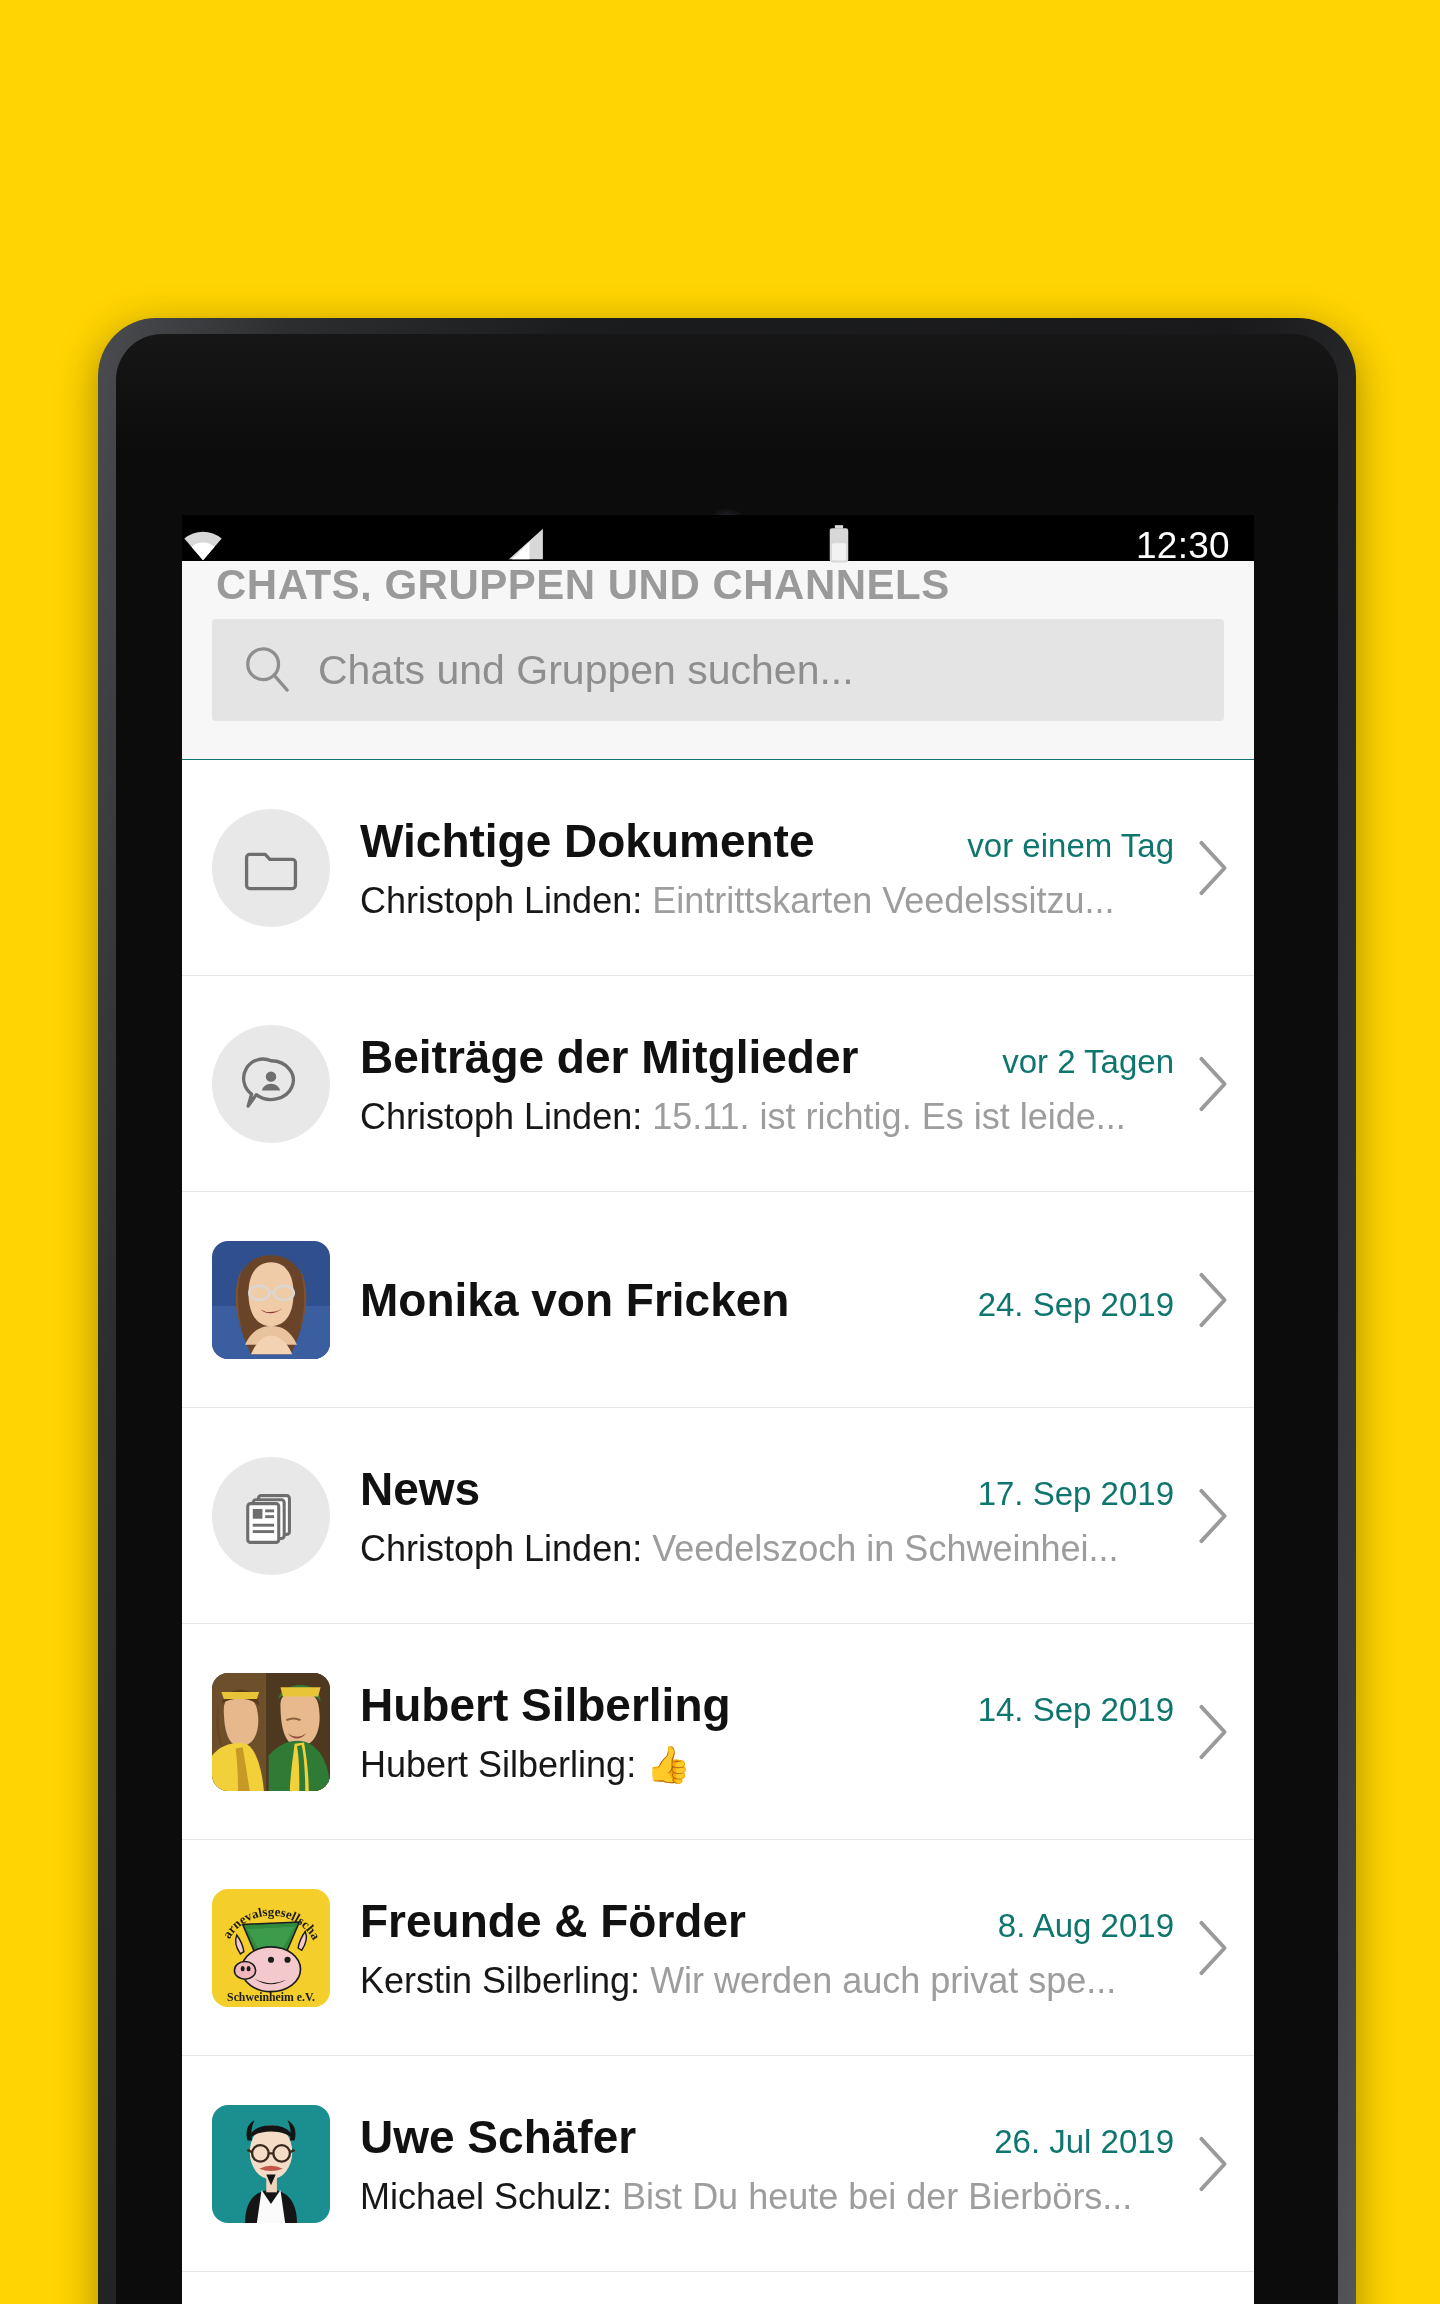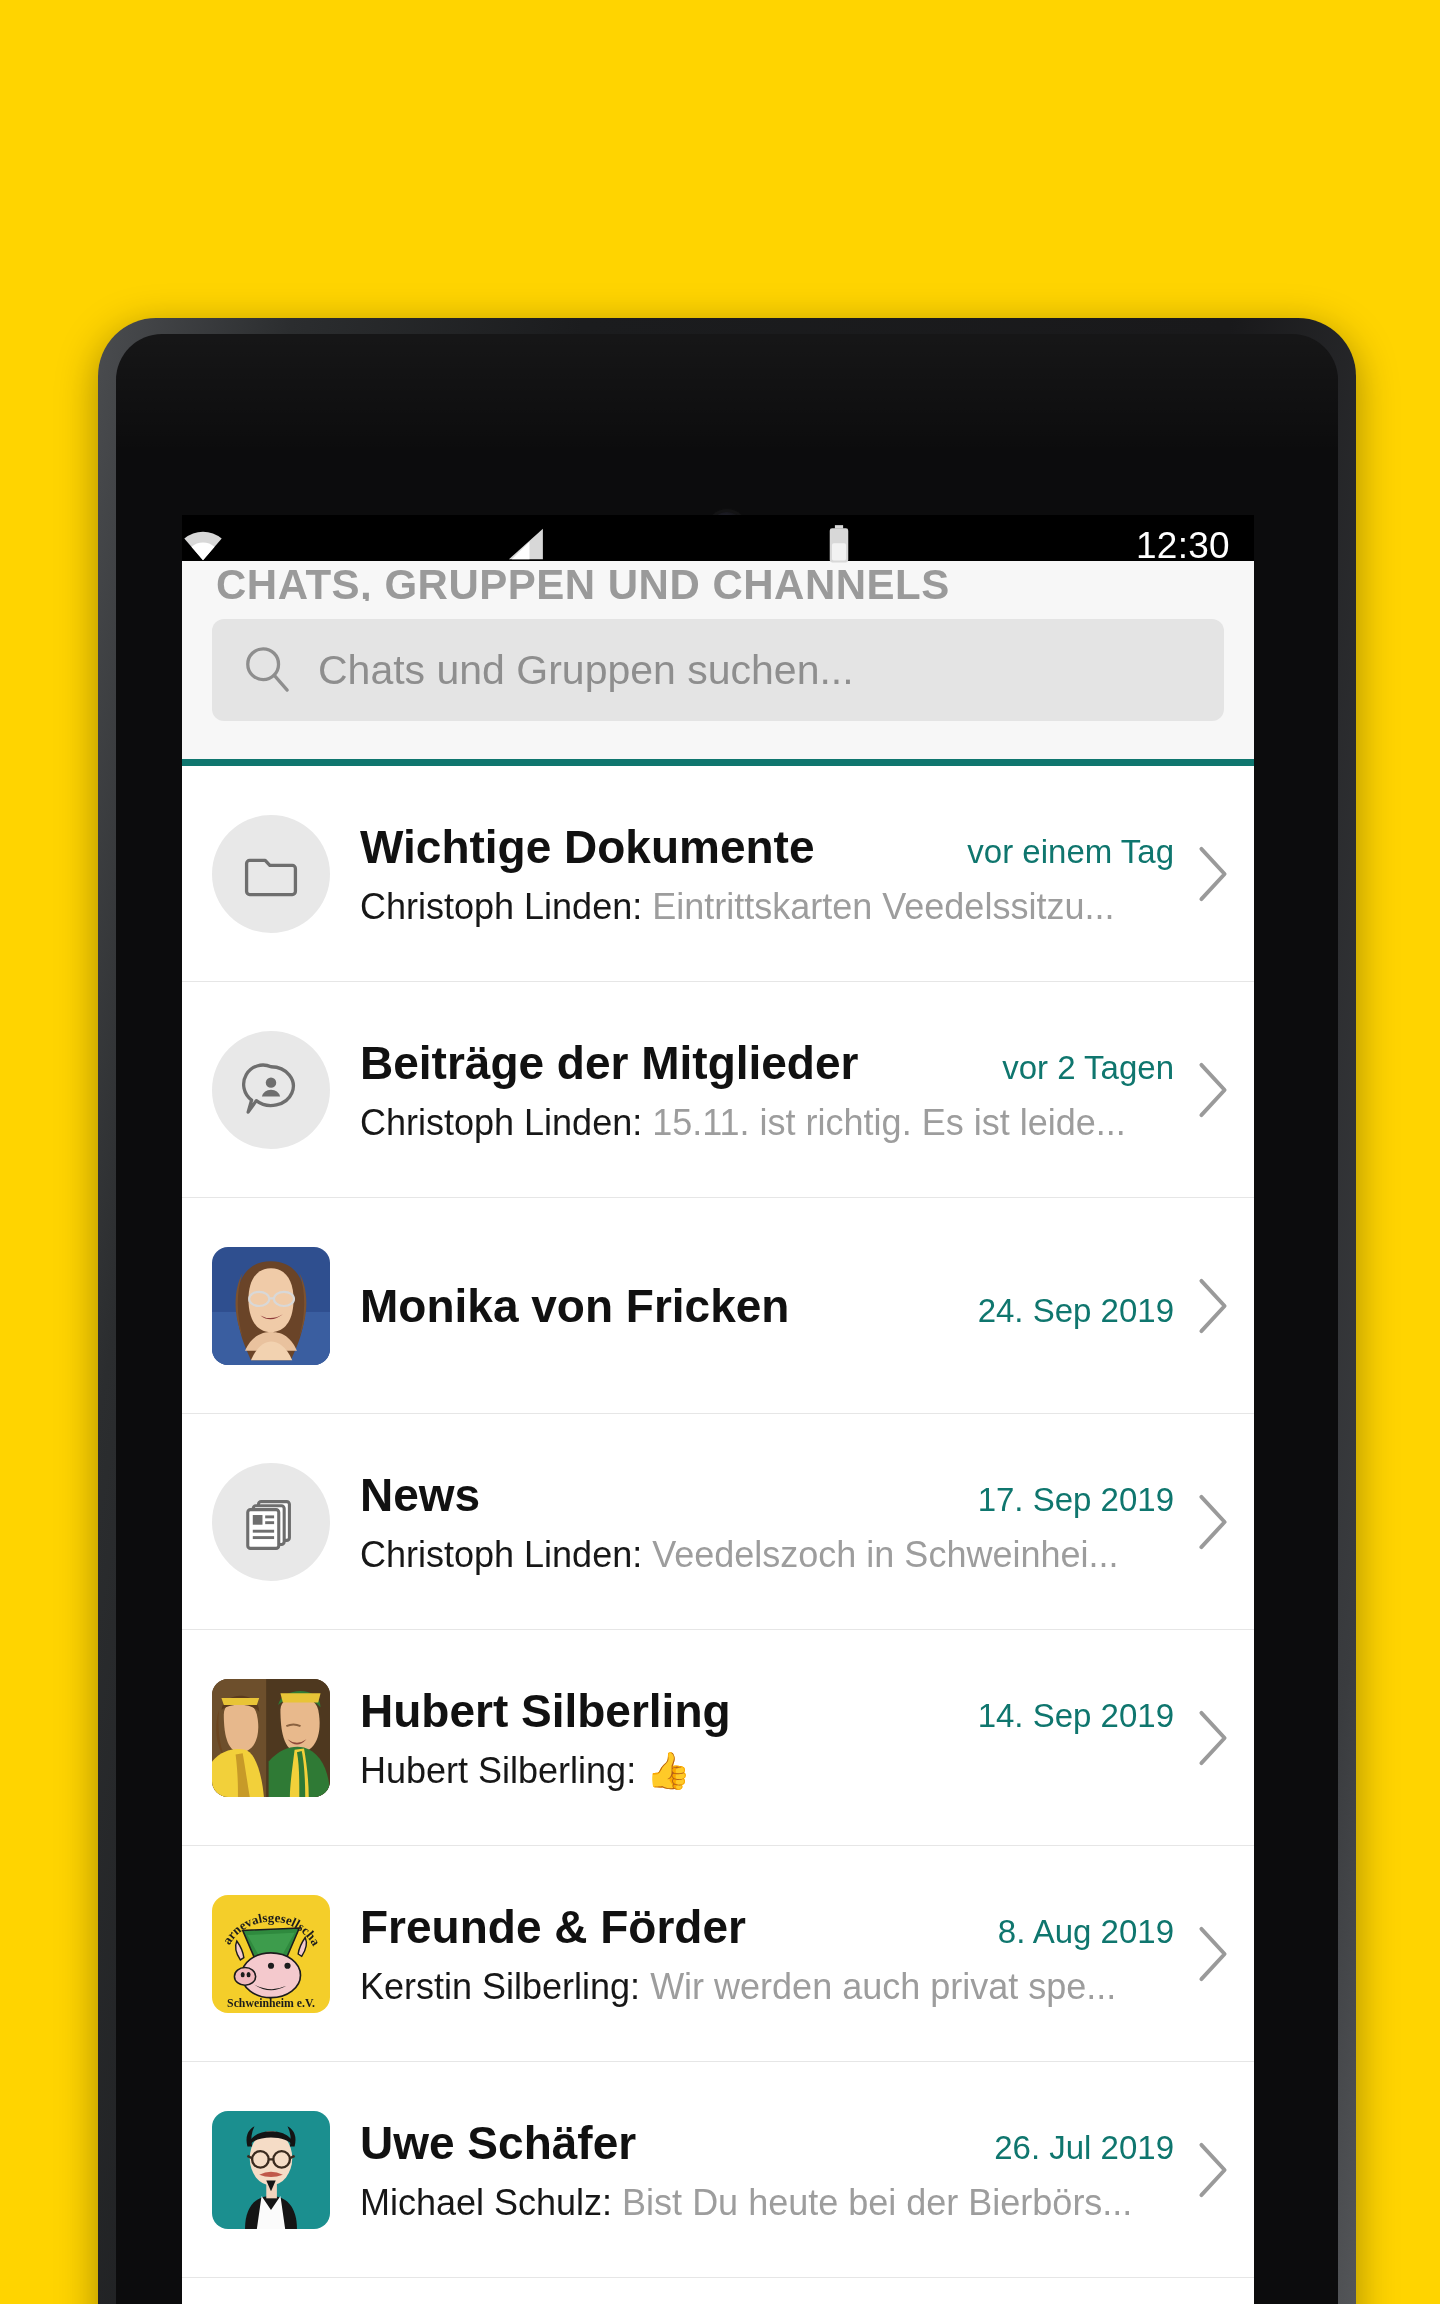--- a/index.html
+++ b/index.html
@@ -64,37 +64,37 @@
   #clock {
     font-size:37px; letter-spacing:.3px;
     font-family:"Liberation Sans", sans-serif;
     color:#fff; margin-left:4px;
   }
 
   
   #app-header {
     background:#f7f7f7;
     padding:0 0 38px 0;
-    border-bottom:7px solid #0f766e;
+    border-bottom:1px solid #0f766e;
   }
   #section-title {
     color:#9a9a9a;
     font-size:42px;
     font-weight:bold;
     letter-spacing:.5px;
     padding:0 34px;
     margin-top:-16px;
     height:40px;
     overflow:hidden;
     white-space:nowrap;
   }
   #searchbar {
     margin:18px 30px 0 30px;
     background:#e4e4e4;
-    border-radius:12px;
+    border-radius:4px;
     height:102px;
     display:flex; align-items:center;
     padding:0 30px;
     gap:26px;
   }
   #search-placeholder {
     color:#8e8e8e;
     font-size:41px;
   }
 

